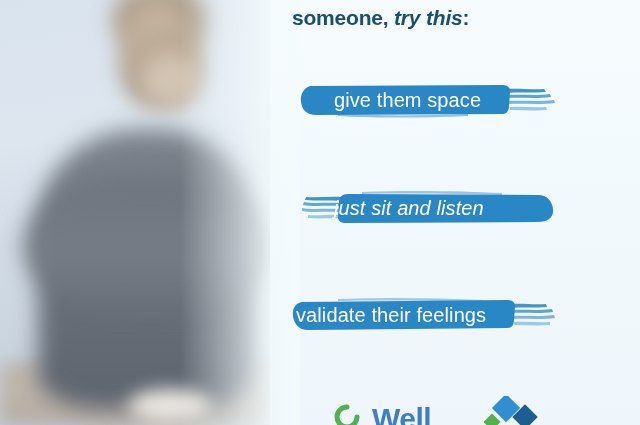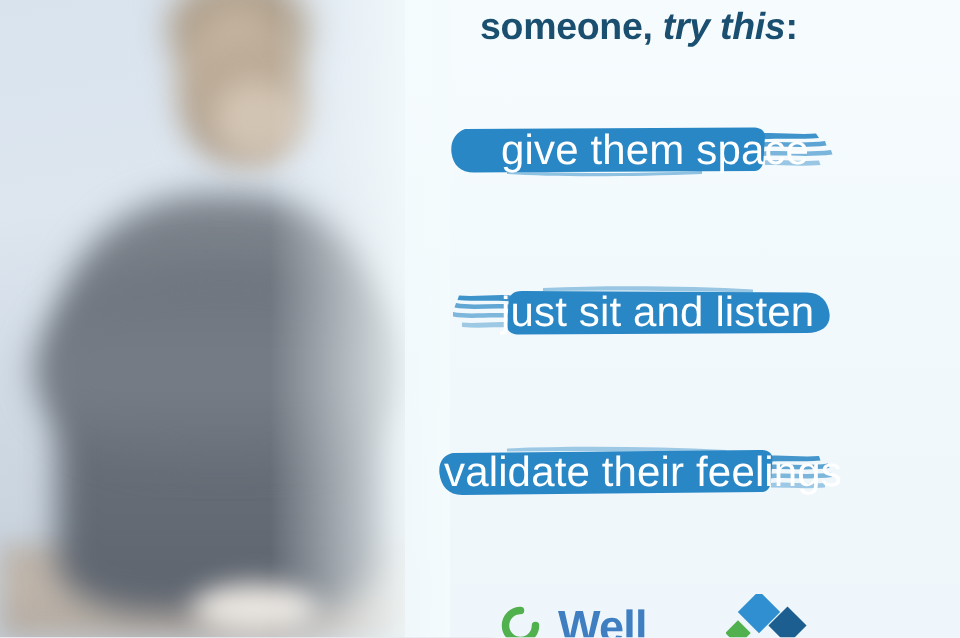--- a/index.html
+++ b/index.html
@@ -72,38 +72,38 @@
     background:linear-gradient(180deg,#f6fcfe 0%,#f2f9fc 45%,#eef6fb 100%);
   }
   .panel-edge{
     position:absolute;left:260px;top:0;width:40px;height:425px;
     background:linear-gradient(90deg,rgba(244,251,253,0) 0%,#f4fbfd 100%);
   }
 
   
   .heading{
     position:absolute;left:292px;top:2px;
-    font-size:25px;line-height:32px;letter-spacing:-.2px;
-    color:#1a4f70;font-weight:700;white-space:nowrap;margin-left:28px;
+    font-size:21px;line-height:32px;letter-spacing:-.2px;
+    color:#1a4f70;font-weight:700;white-space:nowrap;
   }
   .heading .em{font-style:italic;}
 
   
   .stroke{position:absolute;}
   .stroke svg{display:block;}
   .stroke-label{
     position:absolute;top:0;left:0;width:100%;height:100%;
     display:flex;align-items:center;
-    color:#ffffff;font-size:28px;font-weight:400;
+    color:#ffffff;font-size:20px;font-weight:400;
     letter-spacing:.1px;white-space:nowrap;
   }
   #stroke1{left:298px;top:80px;width:262px;height:40px;}
   #stroke1 .stroke-label{padding-left:36px;}
   #stroke2{left:302px;top:188px;width:258px;height:40px;}
-  #stroke2 .stroke-label{padding-left:32px;}
+  #stroke2 .stroke-label{padding-left:32px;font-style:italic;}
   #stroke3{left:288px;top:295px;width:268px;height:40px;}
   #stroke3 .stroke-label{padding-left:8px;}
 
   
   .logo{
     position:absolute;left:334px;top:404px;width:215px;height:26px;
     display:flex;align-items:flex-start;
   }
   .logo-mark{position:relative;width:26px;height:26px;}
   .logo-word{

